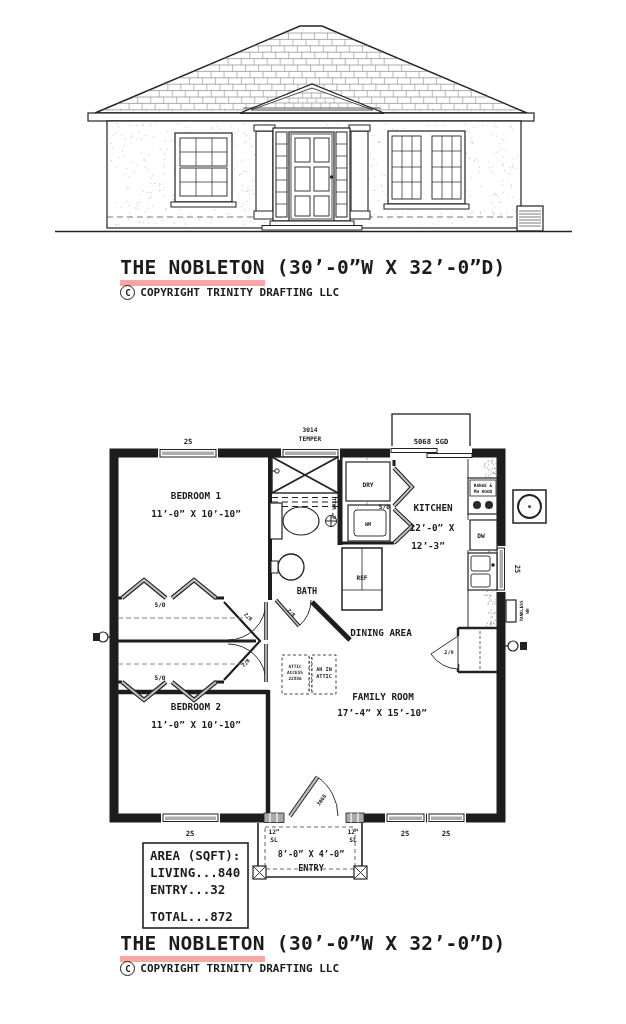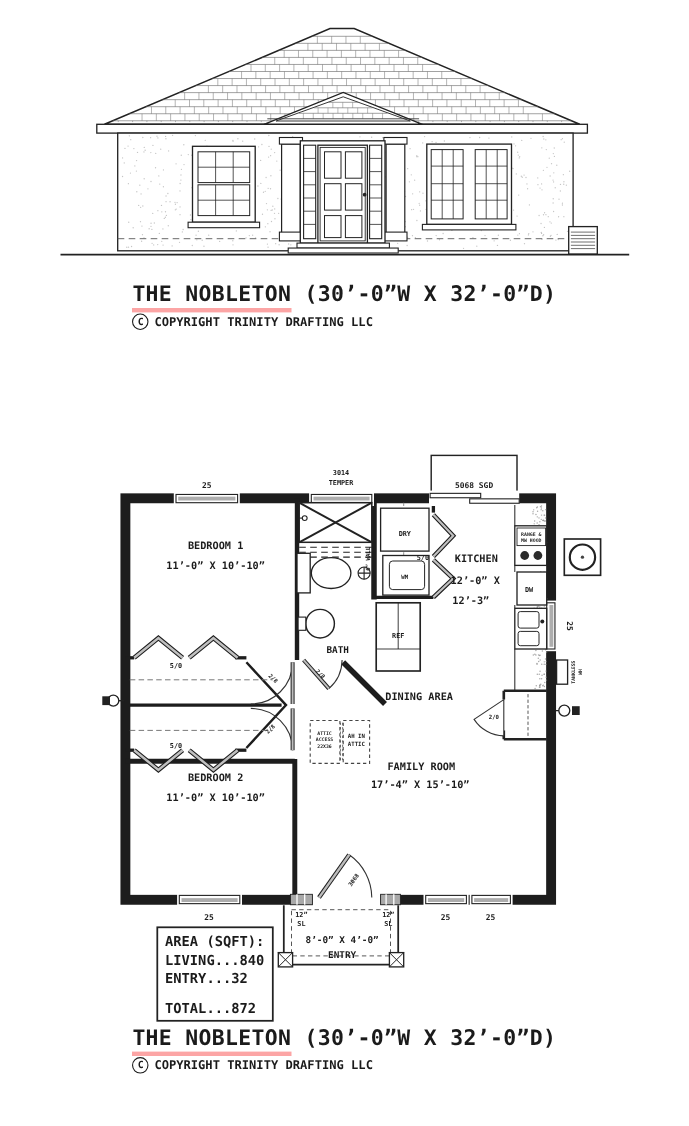--- a/index.html
+++ b/index.html
@@ -4,21 +4,21 @@
 <style>
   html,body{margin:0;padding:0;background:#fff}
   .canvas{position:relative;width:626px;height:1024px;background:#fff;overflow:hidden;
           font-family:"DejaVu Sans Mono",monospace;color:#1b1b1b}
   svg{position:absolute;left:0}
   #elev{top:12px}
   #plan{top:408px}
   .tb{position:absolute;left:0;width:626px;text-align:center}
   .tb .inner{display:inline-block;text-align:left}
   .tb .line1{font-size:19.5px;font-weight:700;letter-spacing:.3px;white-space:pre}
-  .tb .u{border-bottom:4px solid #fca5a5;padding-bottom:1px}
+  .tb .u{border-bottom:6px solid #fca5a5;padding-bottom:1px}
   .tb .line2{font-size:11px;font-weight:700;margin-top:6px;display:flex;align-items:center;gap:5px}
   .csym{display:inline-flex;align-items:center;justify-content:center;width:13px;height:13px;
         border:1.3px solid #1b1b1b;border-radius:50%;font-size:9px;font-weight:700;flex:0 0 auto}
   
   text{fill:#1b1b1b;font-family:"DejaVu Sans Mono",monospace;font-weight:700;text-anchor:middle}
   .t12{font-size:12.5px}.t9{font-size:9.3px}.t8{font-size:8.5px}.t7{font-size:7.2px}
   .t6{font-size:6.2px}.t5{font-size:5.2px}.t4{font-size:4.4px}
   .ta-s{text-anchor:start}.ta-e{text-anchor:end}
 </style>
 </head>

